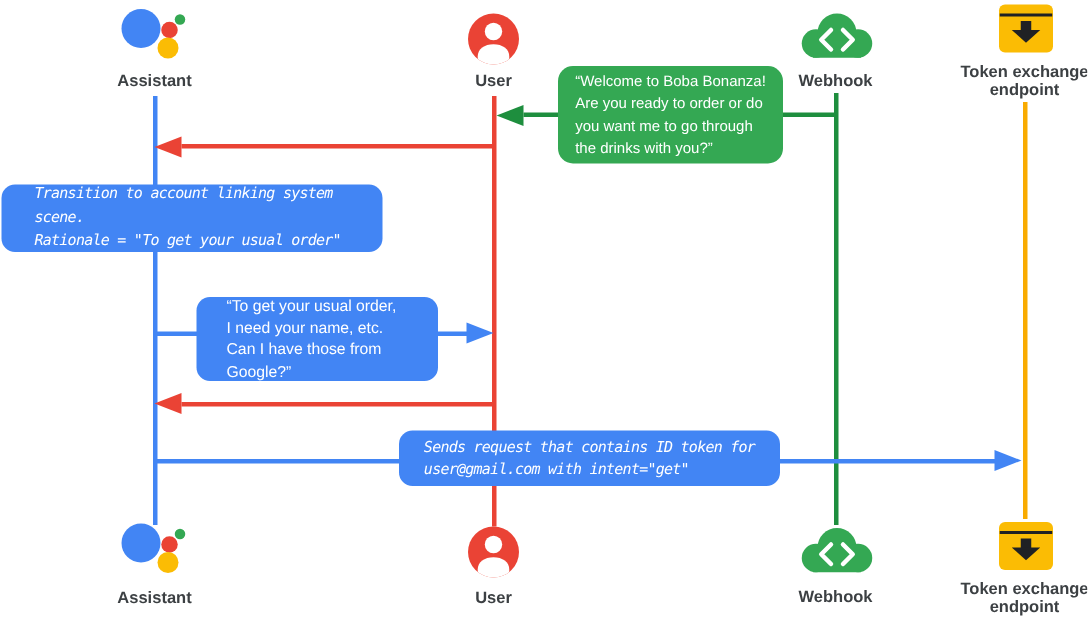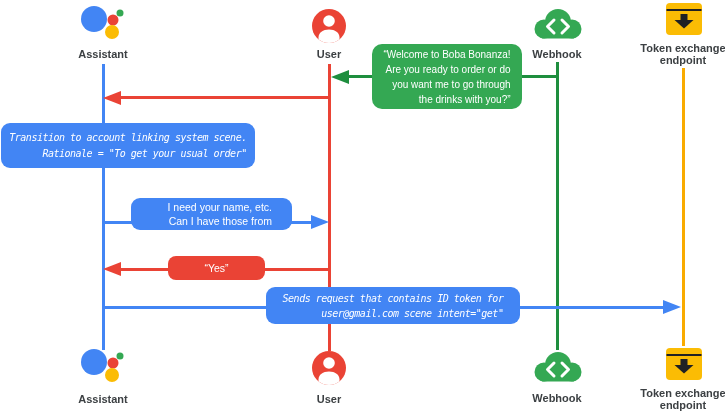--- a/index.html
+++ b/index.html
@@ -7,21 +7,21 @@
     position:relative; width:725px; height:413px; background:#ffffff;
     font-family:"Liberation Sans", sans-serif; overflow:hidden;
   }
   .lifeline { position:absolute; width:3px; }
   .hline    { position:absolute; height:3px; }
   .head     { position:absolute; width:0; height:0;
               border-top:7px solid transparent; border-bottom:7px solid transparent; }
   .head.left  { border-right-width:18px; border-right-style:solid; }
   .head.right { border-left-width:18px;  border-left-style:solid; }
   .bubble {
-    position:absolute; color:#fff; text-align:right; white-space:pre-line;
+    position:absolute; color:#fff; text-align:left; white-space:pre-line;
     display:flex; align-items:center; justify-content:center; box-sizing:border-box;
   }
   .bubble.sans { font:10.5px/14.5px "Liberation Sans", sans-serif; }
   .bubble.sans.small { font-size:10px; line-height:15px; }
   .bubble.mono { font:italic 10px/15.5px "DejaVu Sans Mono", monospace; letter-spacing:-0.5px; }
   .blue  { background:#4285F4; }
   .red   { background:#EA4335; }
   .green { background:#34A853; }
   .r8 { border-radius:8px; } .r10 { border-radius:10px; }
   .actor-label {
@@ -64,31 +64,30 @@
     <div class="hline" style="left:103px; top:305.5px; width:562px; background:#4285F4;"></div>
     <div class="head right" style="left:663px; top:300px; border-left-color:#4285F4;"></div>
   </div>
 
   <div class="bubble sans small green r10" style="left:372px; top:44px; width:150px; height:65px; padding:2px 5px;">“Welcome to Boba Bonanza!
 Are you ready to order or do
 you want me to go through
 the drinks with you?”</div>
 
 
-  <div class="bubble mono blue" style="left:1px; top:123px; width:254px; height:45px; border-radius:9px; padding:0 8px;">Transition to account linking system scene.
+  <div class="bubble mono blue" style="left:1px; top:123px; width:254px; height:45px; border-radius:9px; padding:0 22px;">Transition to account linking system scene.
 Rationale = "To get your usual order"</div>
 
-  <div class="bubble sans blue" style="left:131px; top:198px; width:161px; height:32px; border-radius:9px; padding:2px 20px;">“To get your usual order,
+  <div class="bubble sans blue" style="left:131px; top:198px; width:161px; height:56px; border-radius:9px; padding:2px 20px;">“To get your usual order,
 I need your name, etc.
 Can I have those from Google?”</div>
 
-  <div class="bubble sans red r8" style="left:168px; top:256px; width:97px; height:24px;">“Yes”</div>
 
   <div class="bubble mono blue" style="left:266px; top:287px; width:254px; height:37px; border-radius:9px; padding:0 6px; line-height:15px;">Sends request that contains ID token for
-user@gmail.com scene intent="get"</div>
+user@gmail.com with intent="get"</div>
 
   <svg style="left:78px; top:3px;" width="48" height="40" viewBox="0 0 48 40">
     <circle cx="16" cy="16" r="13" fill="#4285F4"></circle>
     <circle cx="35" cy="17" r="5.5" fill="#EA4335"></circle>
     <circle cx="42" cy="10" r="3.5" fill="#34A853"></circle>
     <circle cx="34" cy="29" r="7" fill="#FBBC04"></circle>
   </svg>
 
   <svg style="left:311px; top:8px;" width="36" height="36" viewBox="0 0 36 36">
     <defs>

